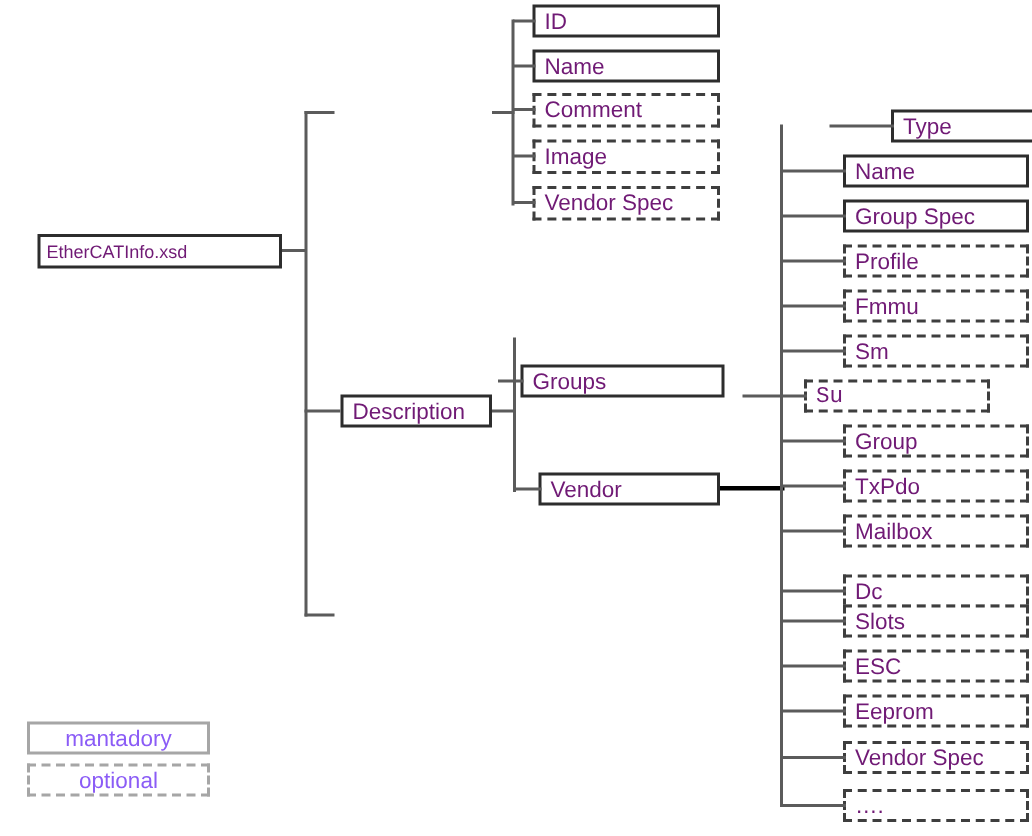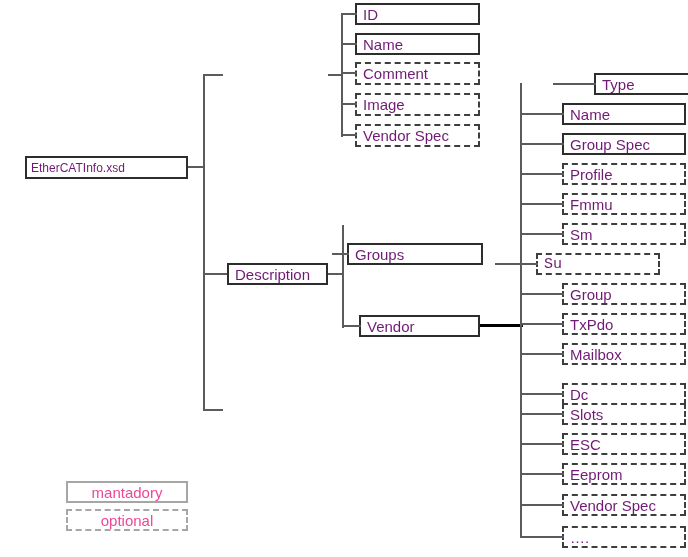--- a/index.html
+++ b/index.html
@@ -38,23 +38,22 @@
   }
   .vchild::before{left:-15px;width:15px;}
   .dchild::before{left:-17px;width:17px;}
   .rchild::before{left:-43px;width:43px;}
   .legend-box{
     position:absolute;
     box-sizing:border-box;
     width:122px;height:22px;
     border:2px solid #a6a6a6;
     display:flex;align-items:center;justify-content:center;
-    font-size:15px;color:#ec4899;
+    font-size:15px;color:#8b5cf6;
     background:#ffffff;
-    margin-left:48px;
   }
   .legend-box.dashed{border-style:dashed;}
 </style>
 </head>
 <body>
 
 <div class="canvas">
 
   <div class="hline" style="left:188px;top:166px;width:16px;"></div>
   <div class="vline" style="left:203px;top:74px;height:337px;"></div>

